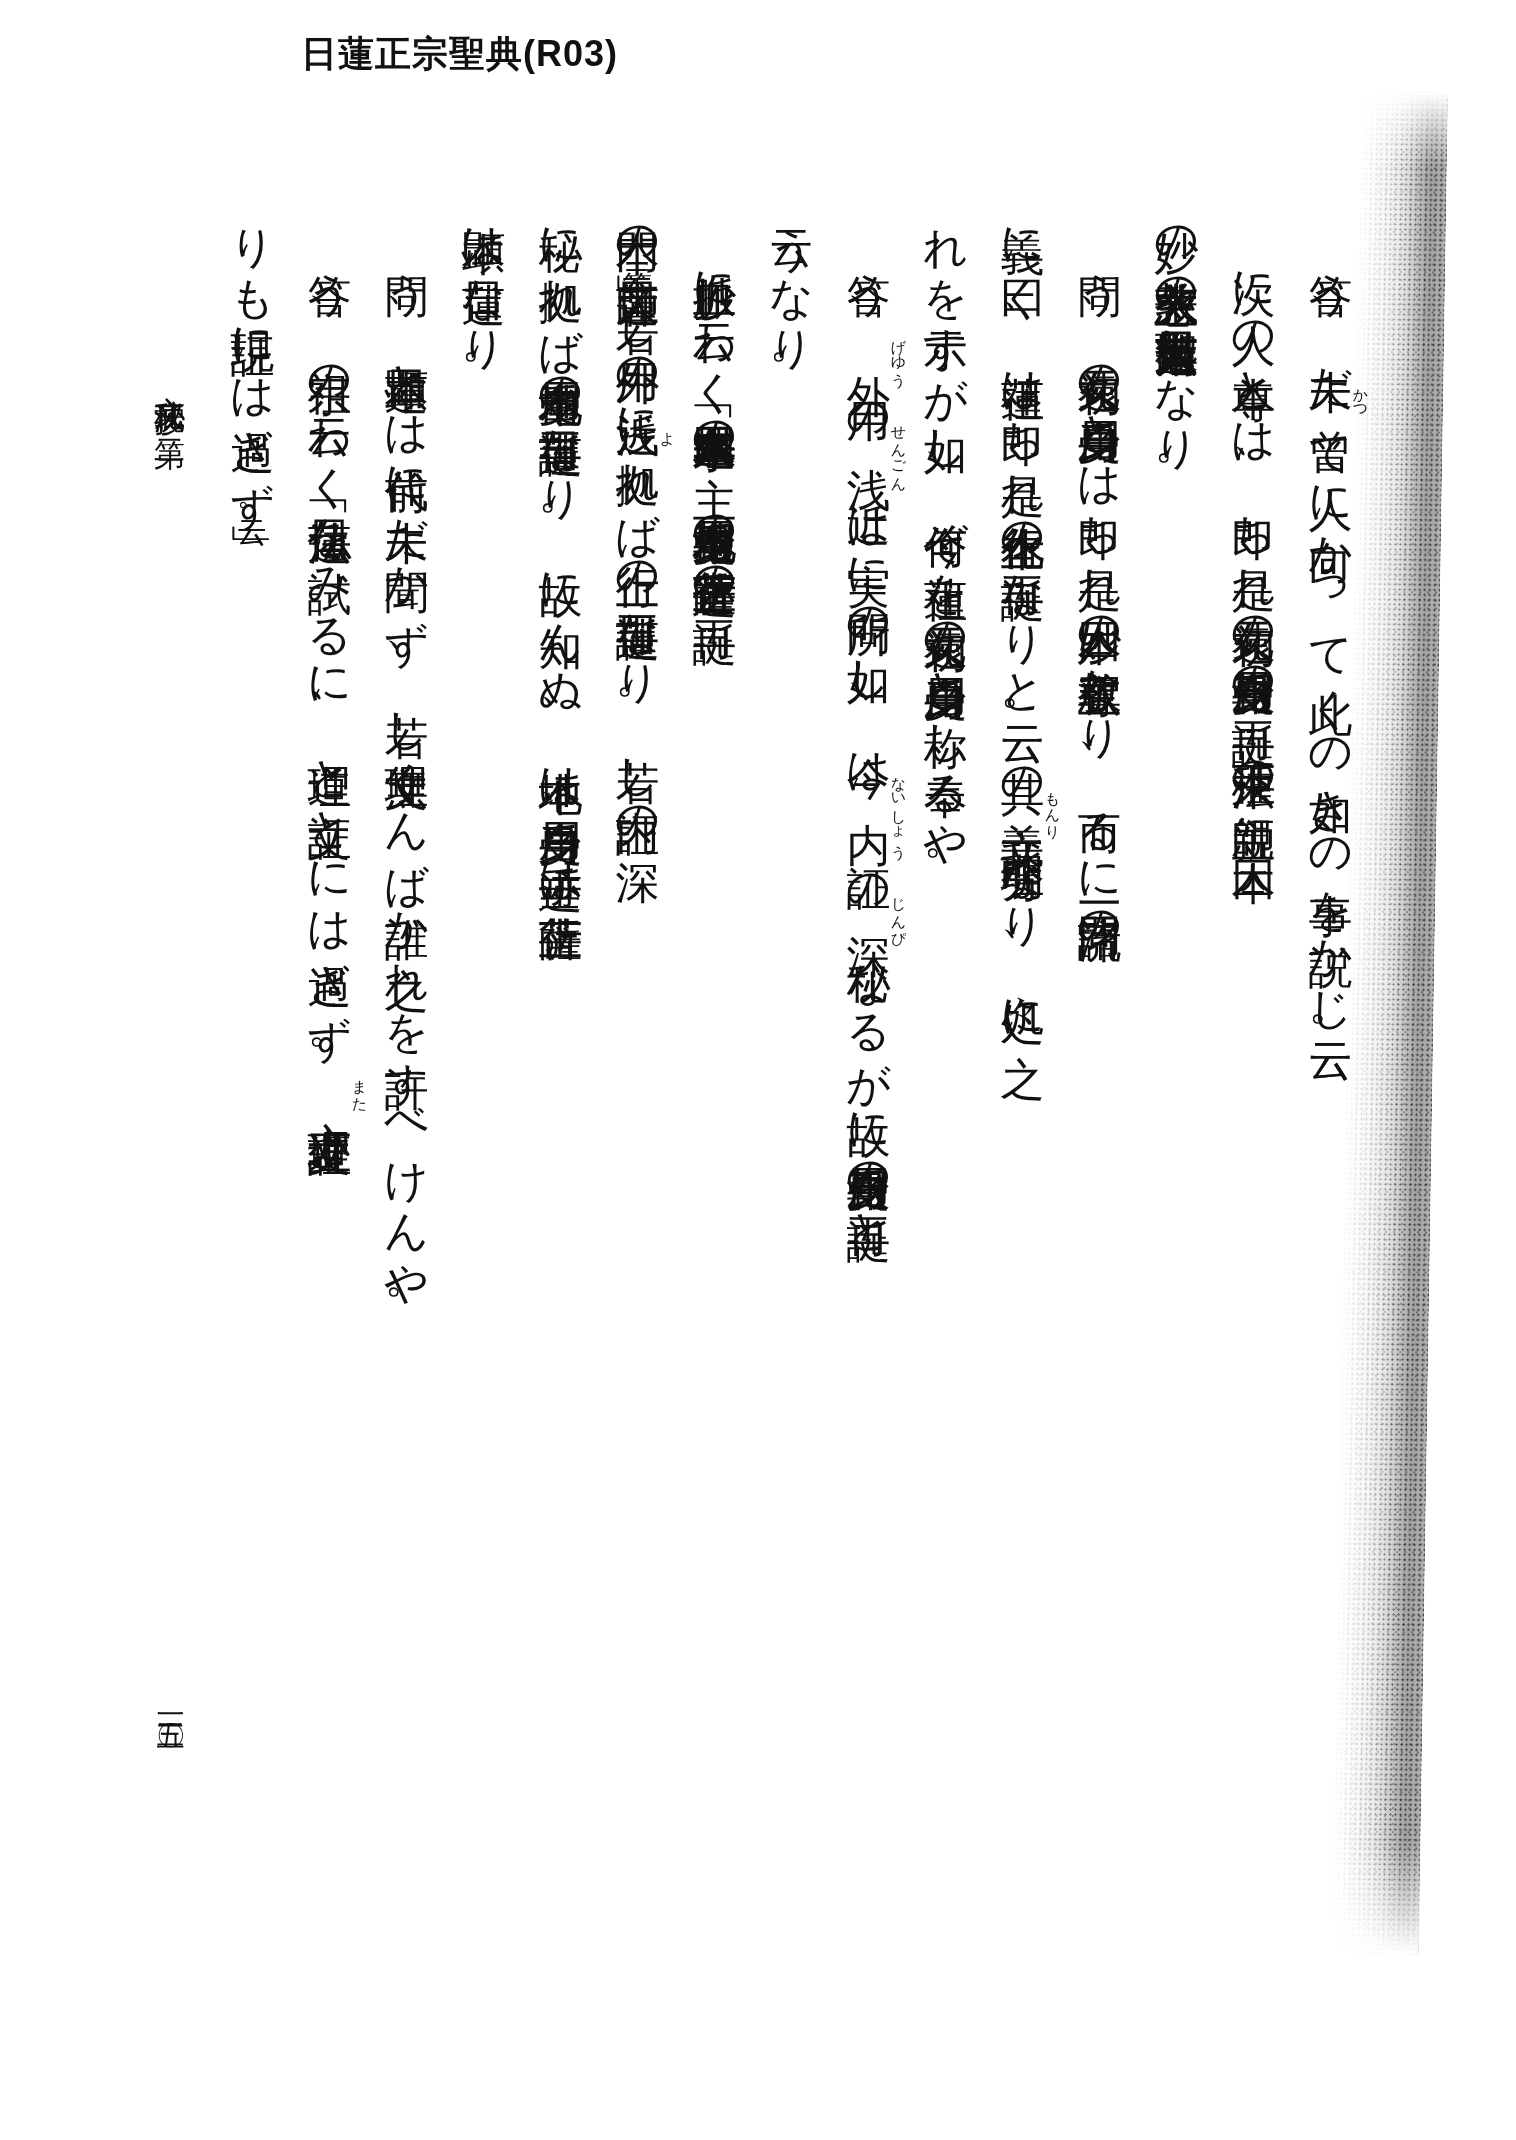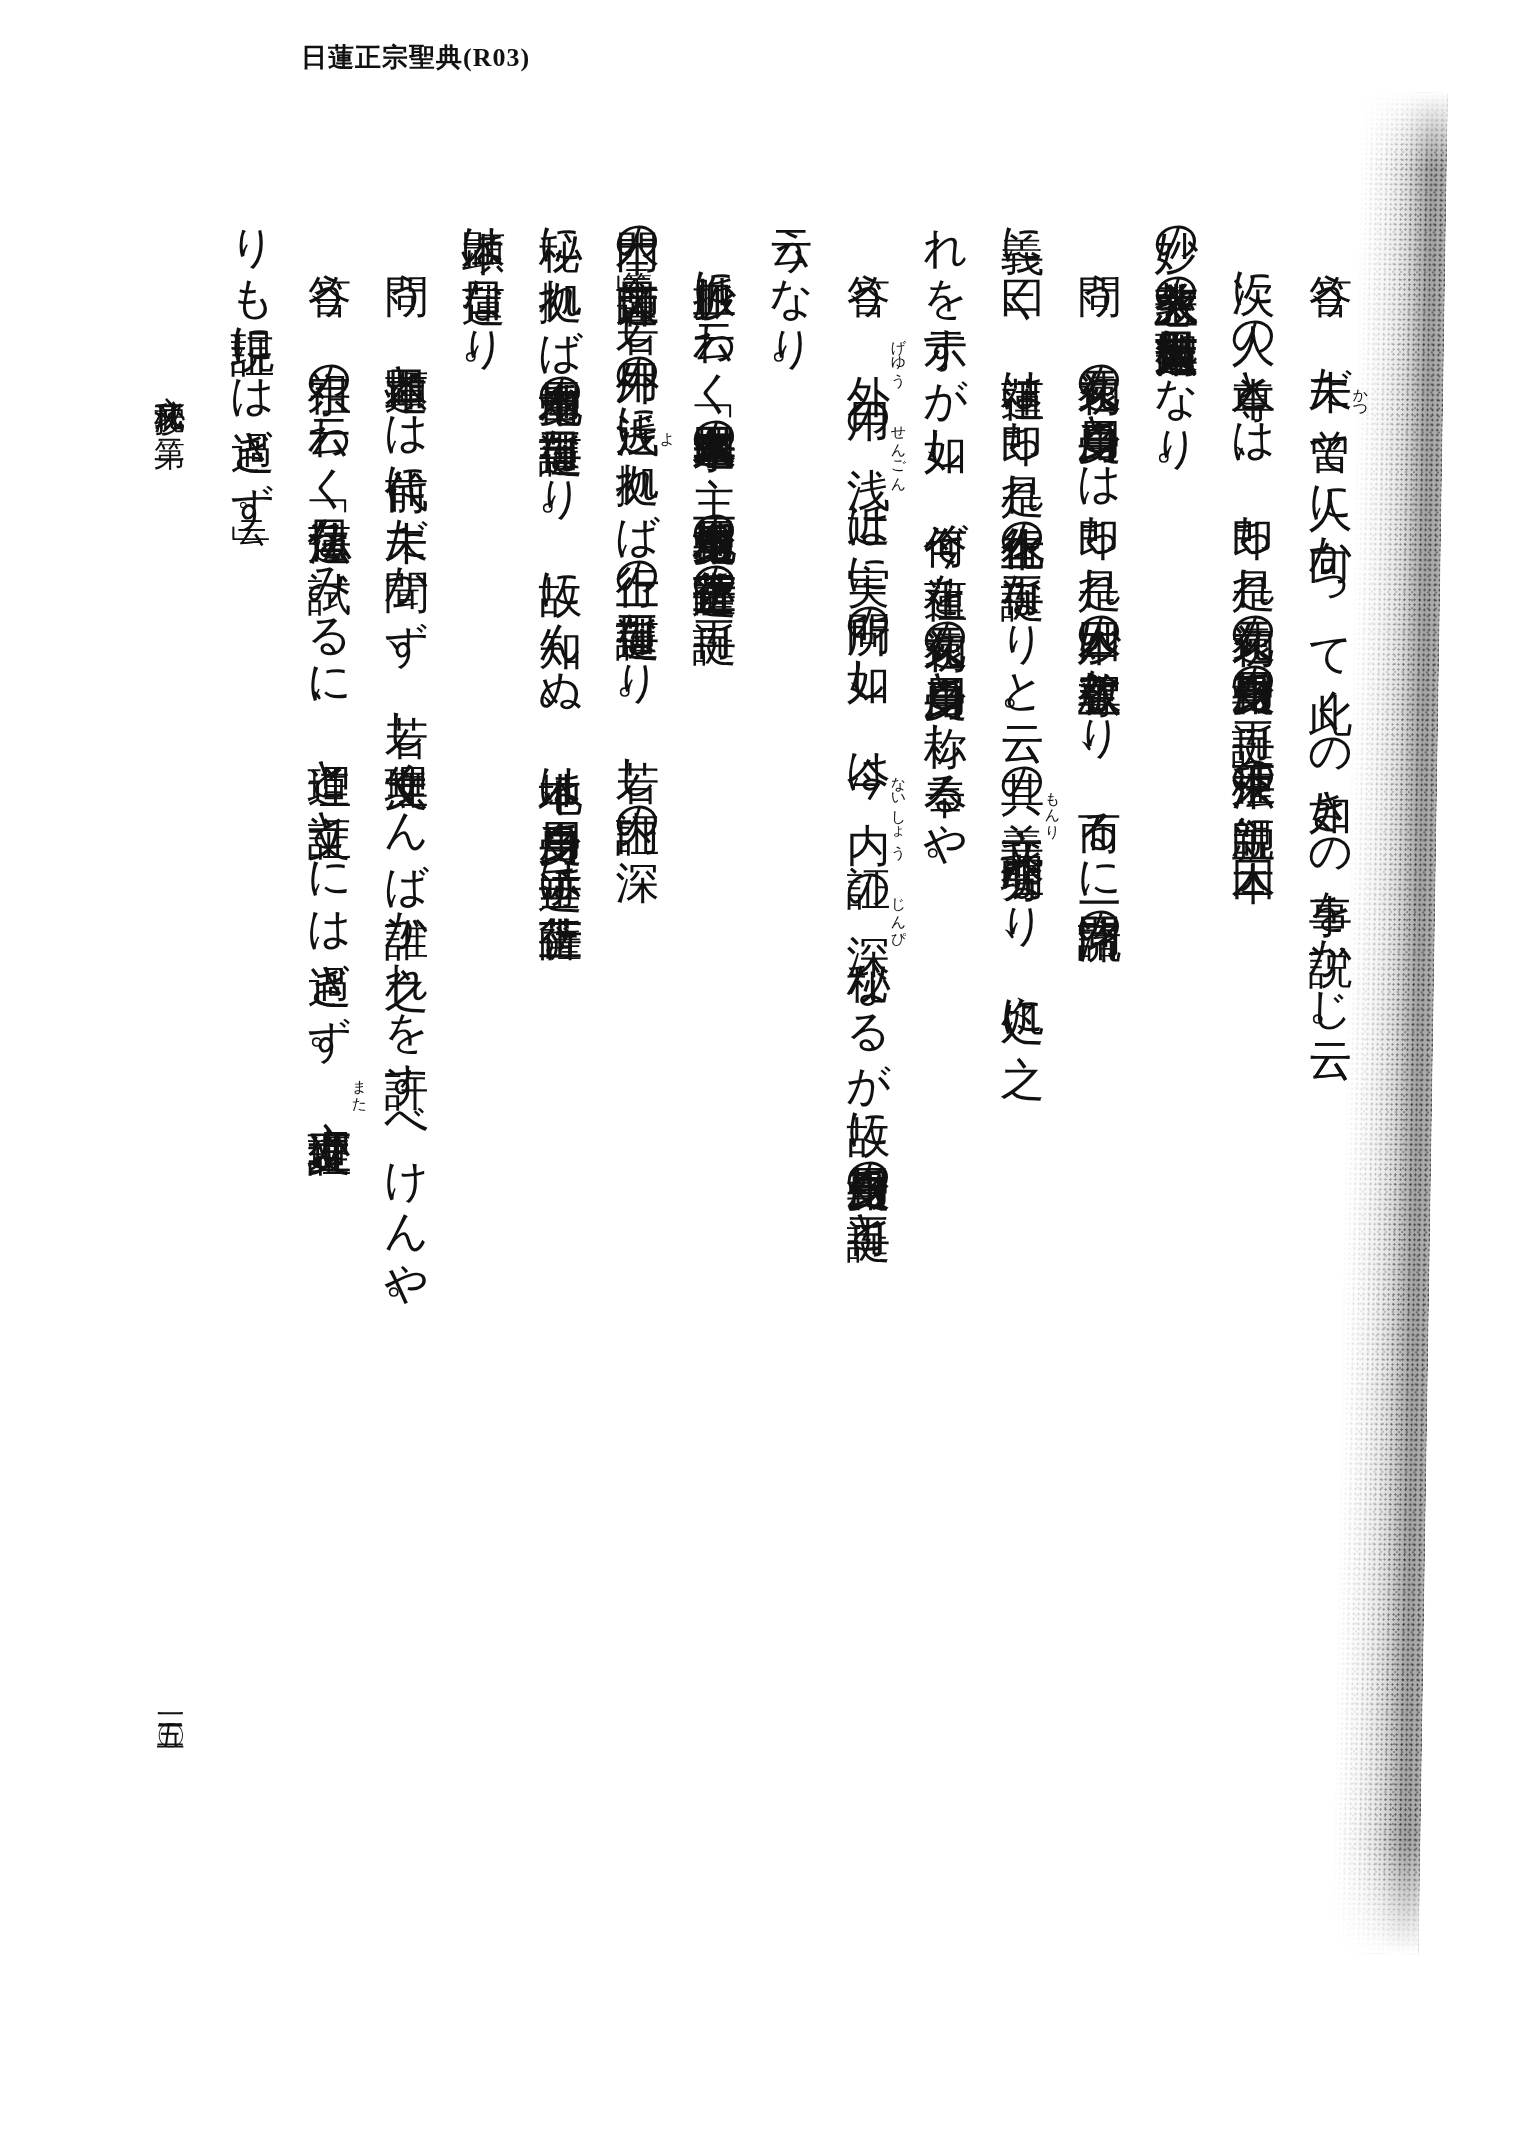--- a/index.html
+++ b/index.html
@@ -2,23 +2,23 @@
 <html lang="ja"><head>
 <meta charset="utf-8">
 <style>
   html,body{margin:0;padding:0;background:#e8e8e8;}
   .page{
     position:relative;width:1516px;height:2140px;margin:0 auto;
     background:#ffffff;overflow:hidden;
     font-family:"Liberation Serif","DejaVu Serif",serif;color:#111;
   }
   .header-title{
-    position:absolute;left:301px;top:40px;
-    font-family:Liberation Serif, serif;
-    font-weight:700;font-size:26px;letter-spacing:1px;white-space:pre;
+    position:absolute;left:301px;top:30px;
+    font-family:Liberation Sans, sans-serif;
+    font-weight:700;font-size:36px;letter-spacing:1px;white-space:pre;
   }
   .text-block{position:absolute;left:0;top:197px;width:1516px;height:1763px;}
   .tcol{
     position:absolute;top:0;
     writing-mode:vertical-rl;text-orientation:mixed;
     font-size:44px;line-height:48px;letter-spacing:0;
     white-space:nowrap;
   }
   .tcol.indent{padding-top:44px;}
   .tcol ruby rt{font-size:15px;font-weight:400;letter-spacing:0;}

